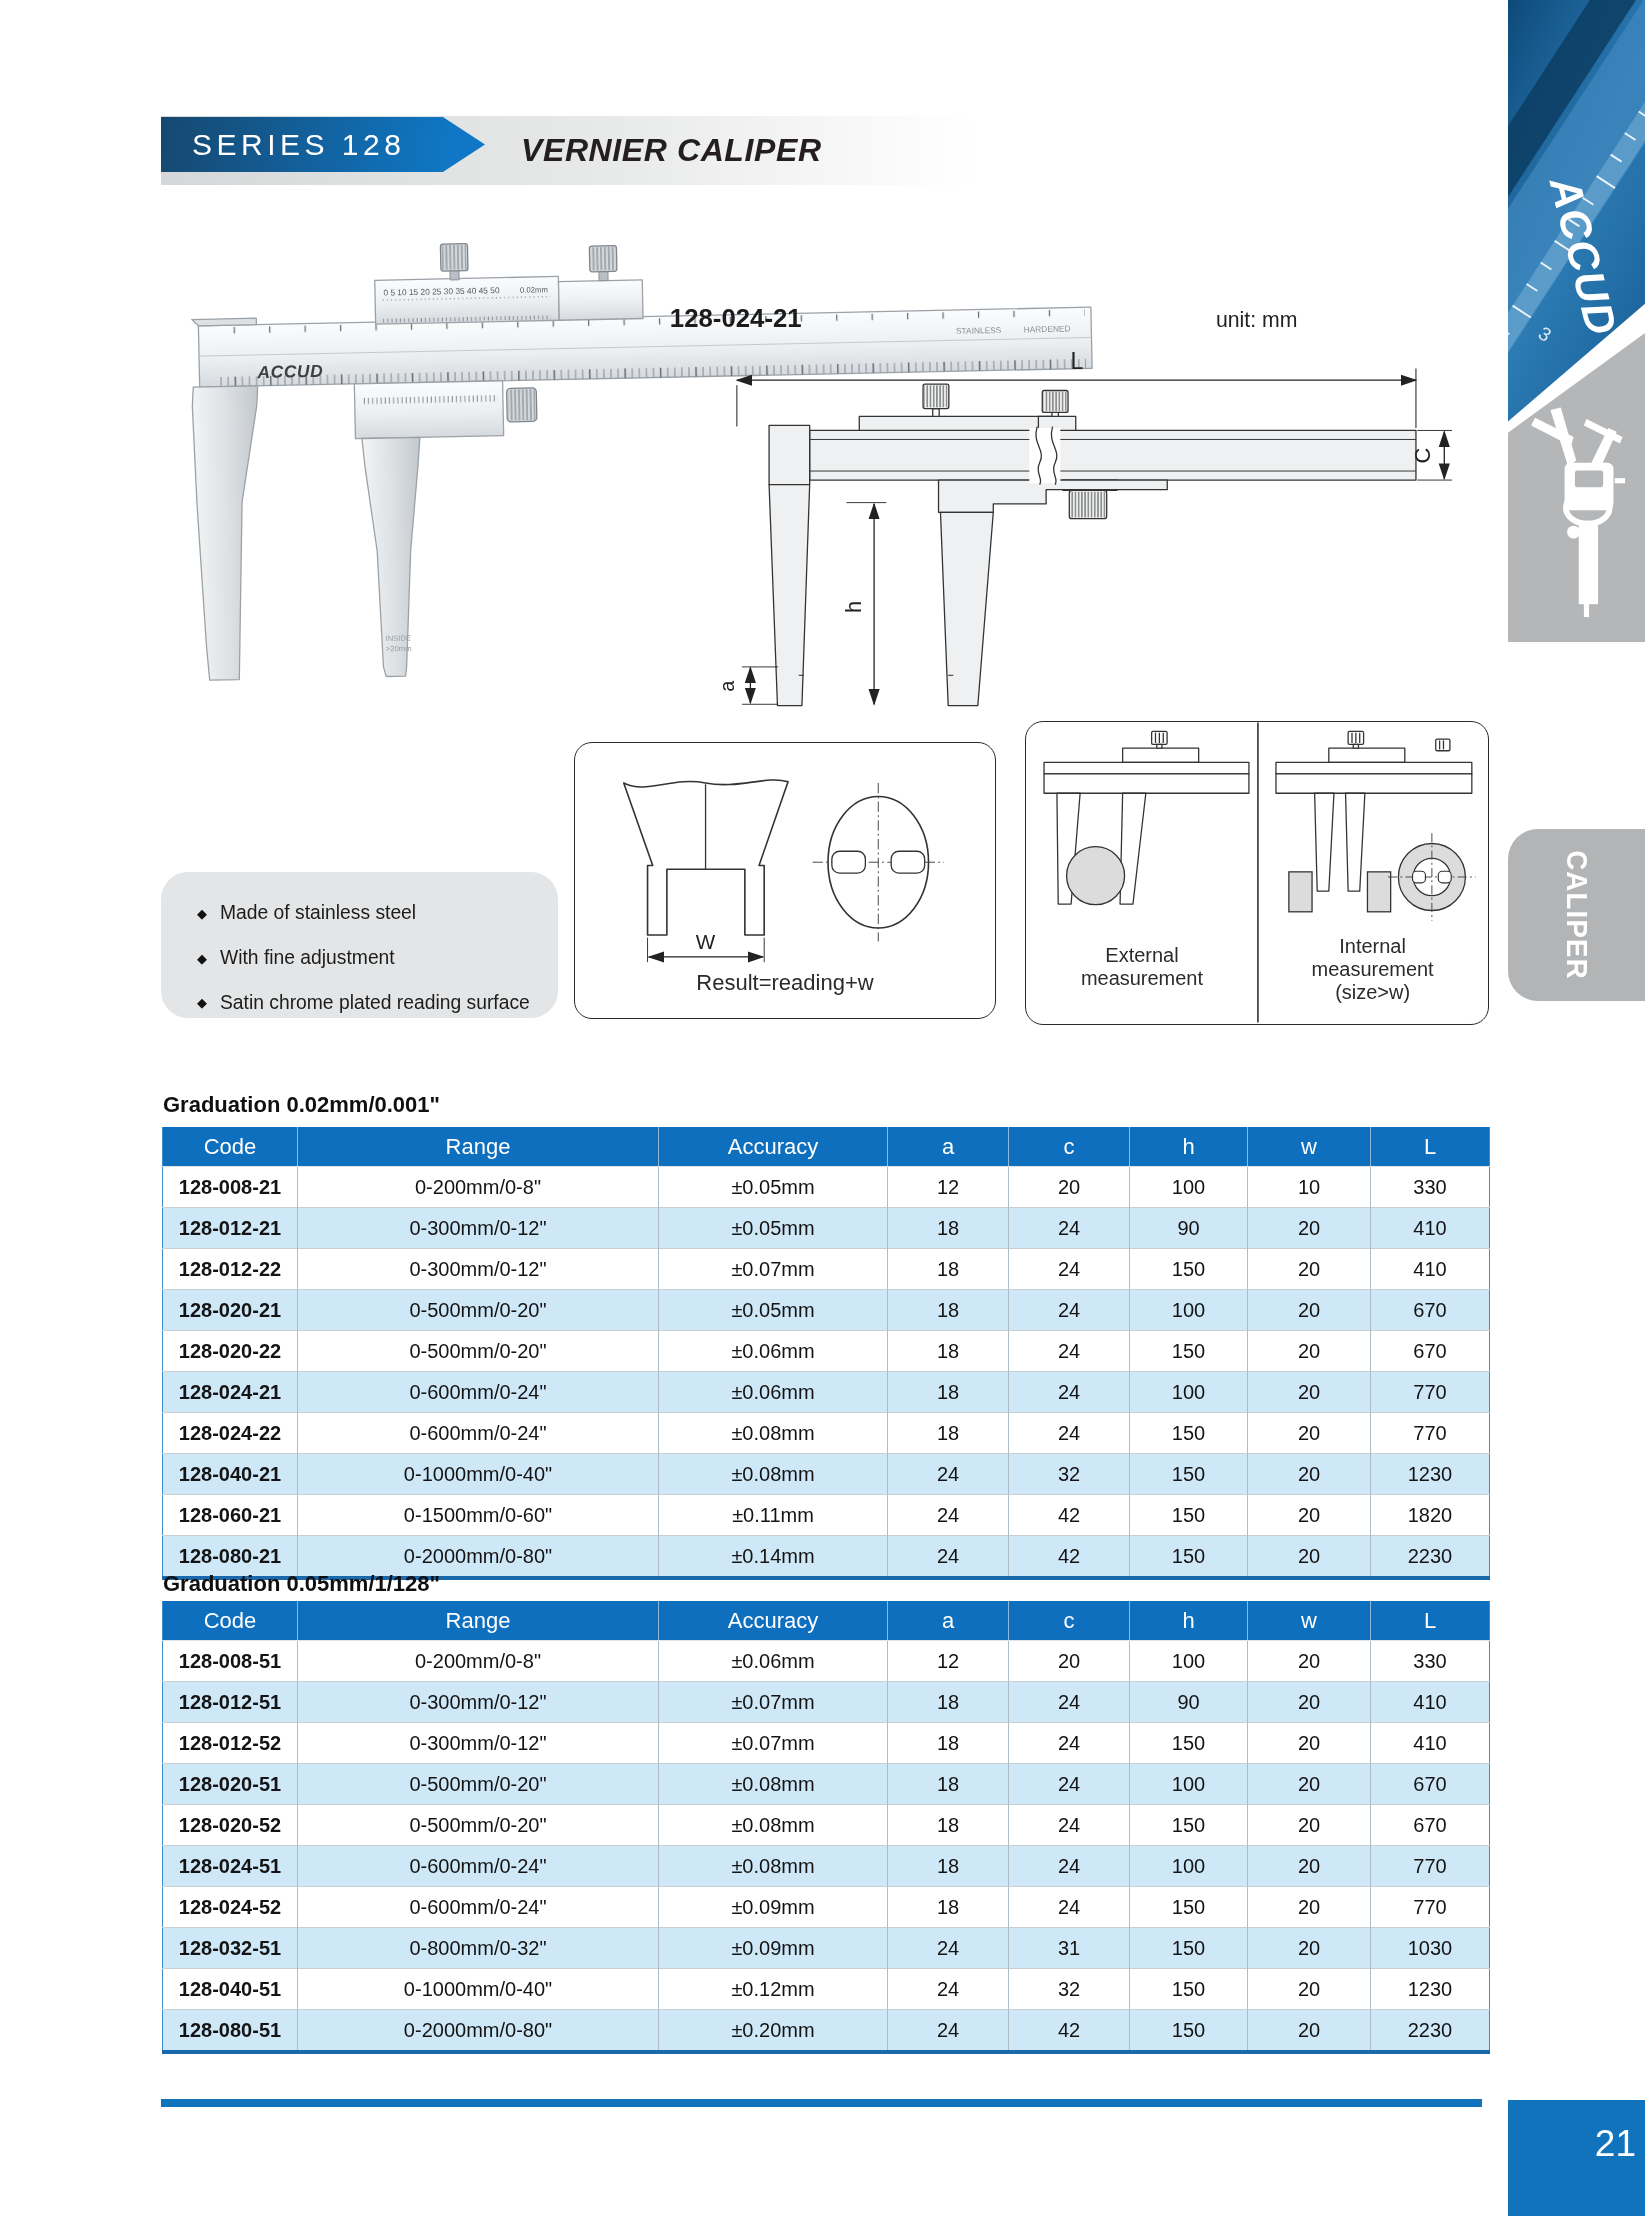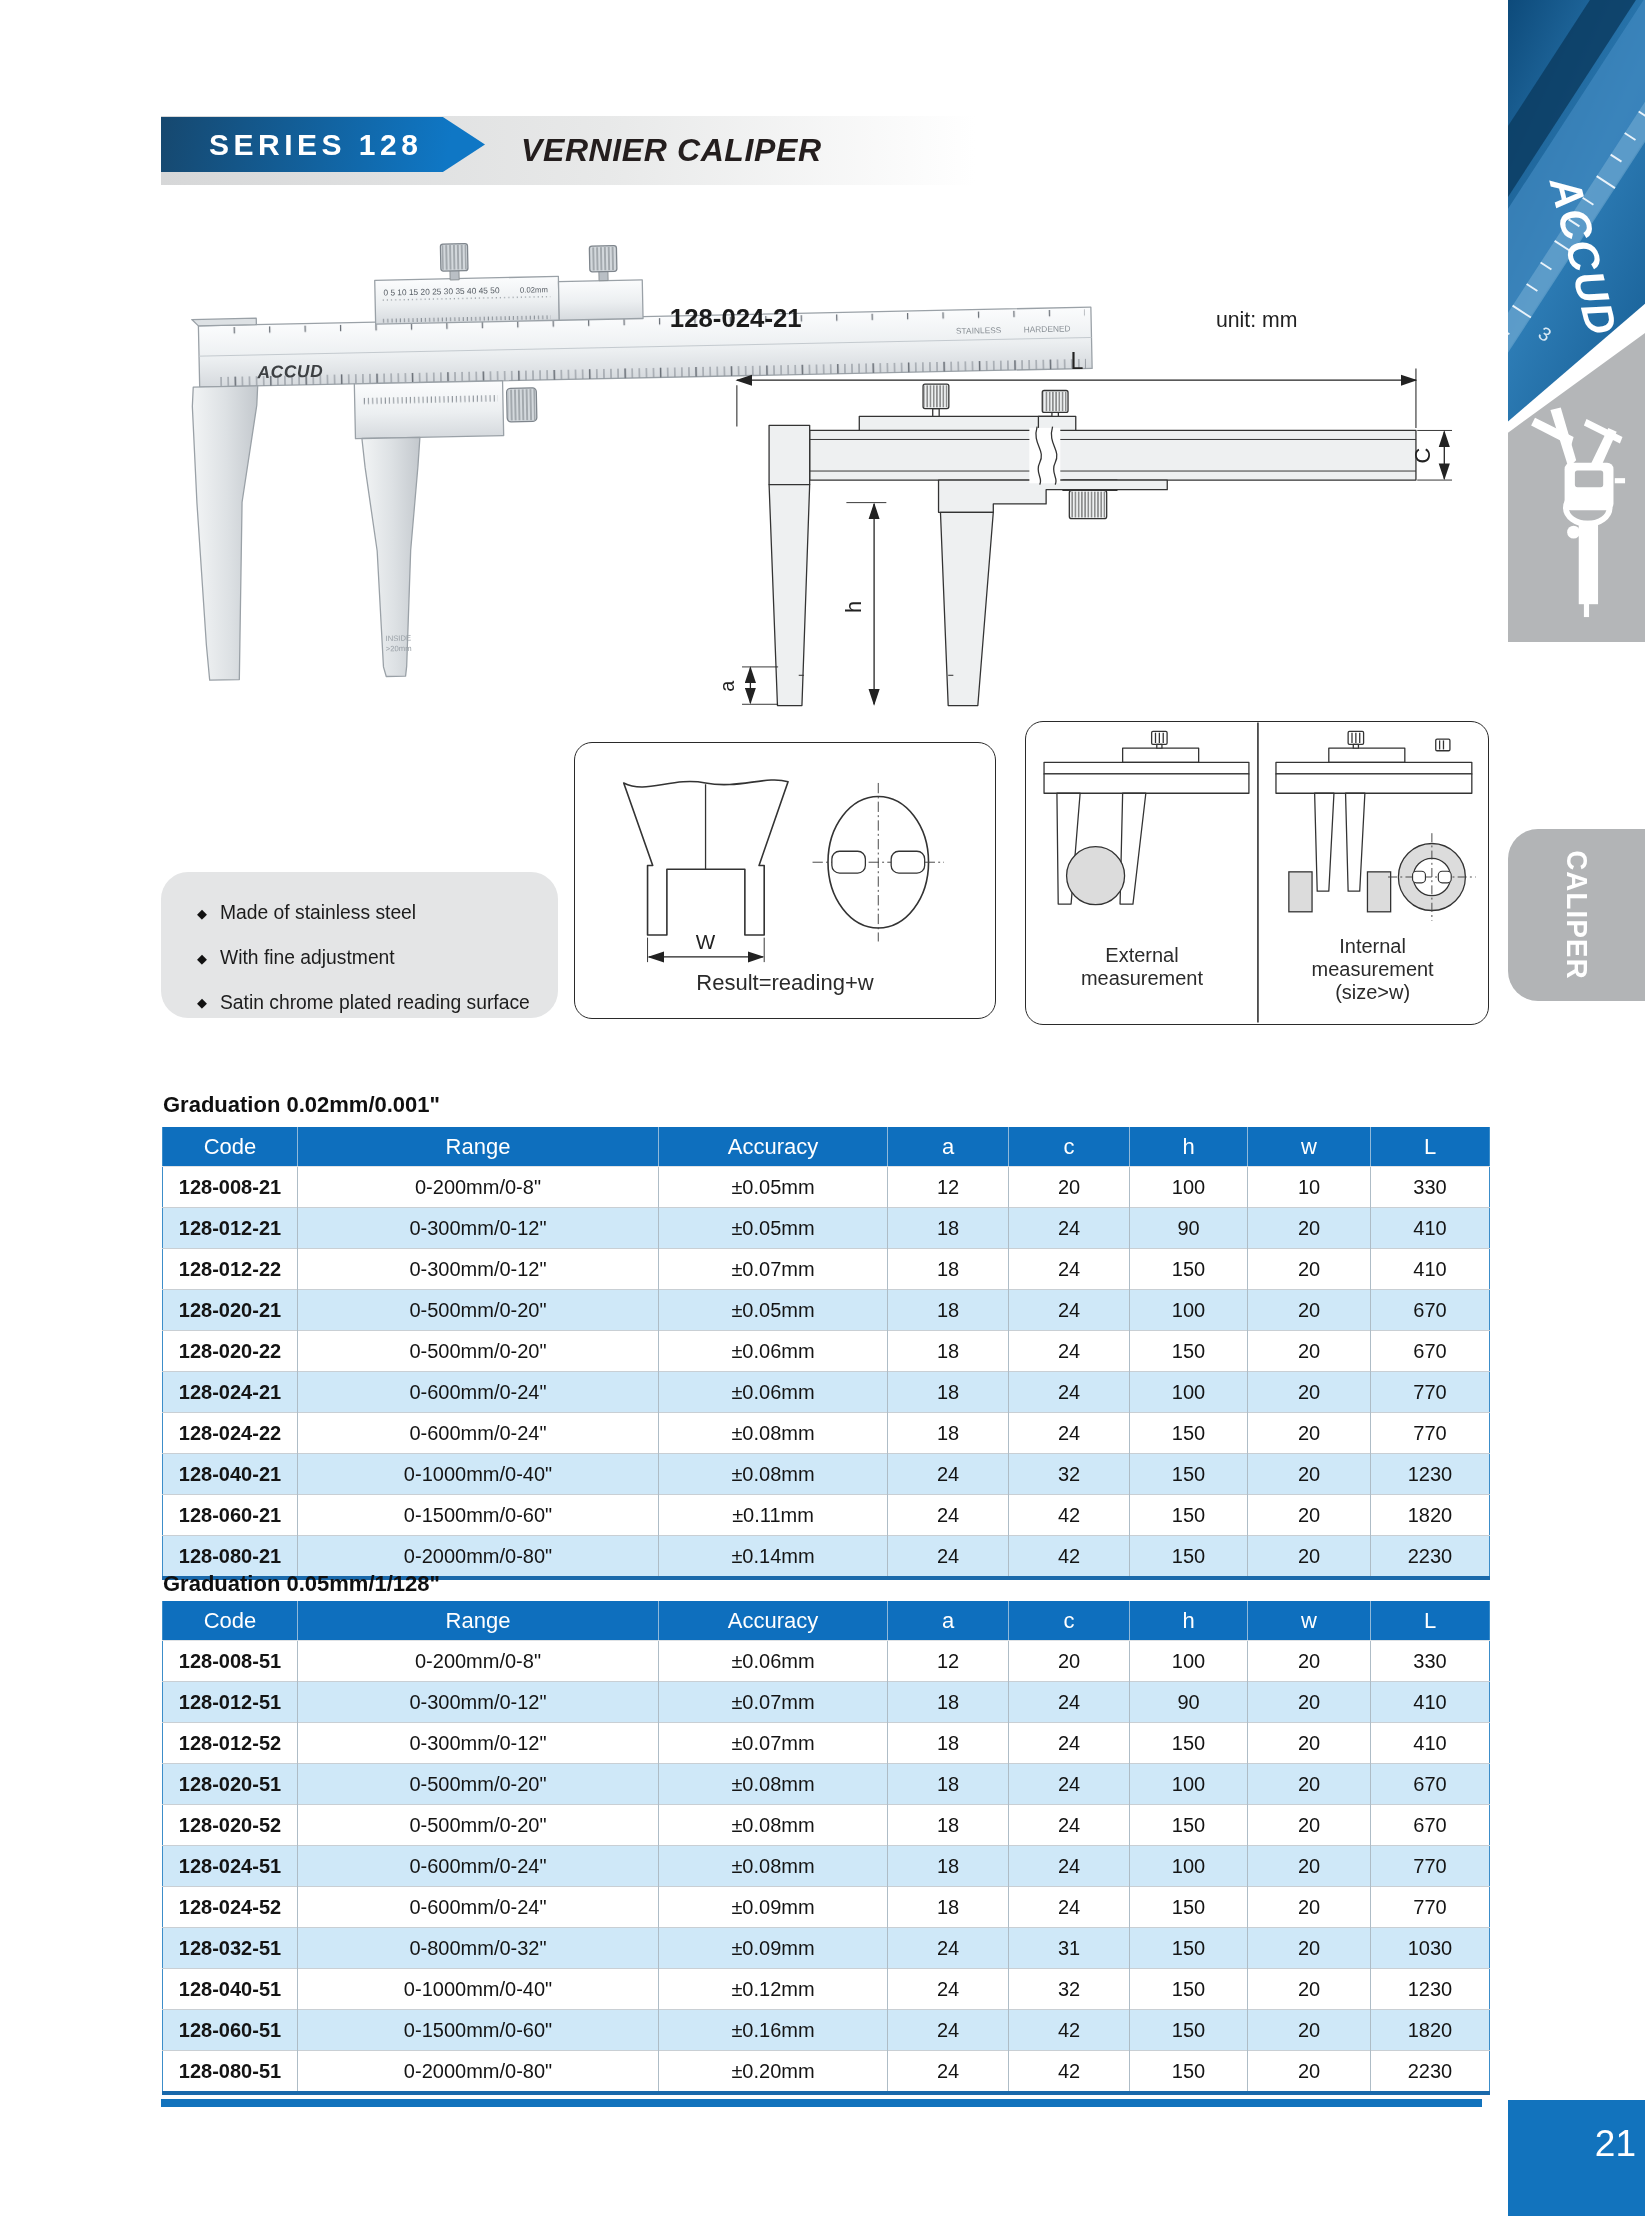--- a/index.html
+++ b/index.html
@@ -13,21 +13,21 @@
   .band{
     left:161px;top:116px;width:814px;height:69px;
     background:linear-gradient(to right,#d6d7d8 0%,#e8e9e9 55%,#ffffff 100%);
   }
   .arrow{
     left:161px;top:117px;width:324px;height:55px;
     clip-path:polygon(0 0,87% 0,100% 50%,87% 100%,0 100%);
     background:linear-gradient(100deg,#16486f 0%,#0f77c5 88%);
     display:flex;align-items:center;
   }
-  .arrow span{color:#fff;font-size:30px;font-weight:bold;letter-spacing:4.5px;padding-left:31px;white-space:nowrap;margin-left:17px;}
+  .arrow span{color:#fff;font-size:30px;font-weight:normal;letter-spacing:4.5px;padding-left:31px;white-space:nowrap;}
   .pagetitle{
     left:521px;top:116px;height:69px;display:flex;align-items:center;
     font-size:32px;font-weight:bold;color:#241e1e;letter-spacing:0.6px;white-space:nowrap;font-style:italic;
   }
 
   
   .photo-blue{
     left:1508px;top:0;width:137px;height:490px;
     clip-path:polygon(0 0,100% 0,100% 62%,0 86%);
     background:linear-gradient(115deg,#0d4a7a 0%,#2d7cb5 45%,#11568c 100%);
@@ -615,30 +615,20 @@
           <td>128-040-51</td>
           <td>0-1000mm/0-40"</td>
           <td>±0.12mm</td>
           <td>24</td>
           <td>32</td>
           <td>150</td>
           <td>20</td>
           <td>1230</td>
         </tr>
         <tr>
-          <td>128-060-51</td>
-          <td>0-1500mm/0-60"</td>
-          <td>±0.16mm</td>
-          <td>24</td>
-          <td>42</td>
-          <td>150</td>
-          <td>20</td>
-          <td>1820</td>
-        </tr>
-        <tr>
           <td>128-080-51</td>
           <td>0-2000mm/0-80"</td>
           <td>±0.20mm</td>
           <td>24</td>
           <td>42</td>
           <td>150</td>
           <td>20</td>
           <td>2230</td>
         </tr>
     </tbody>

